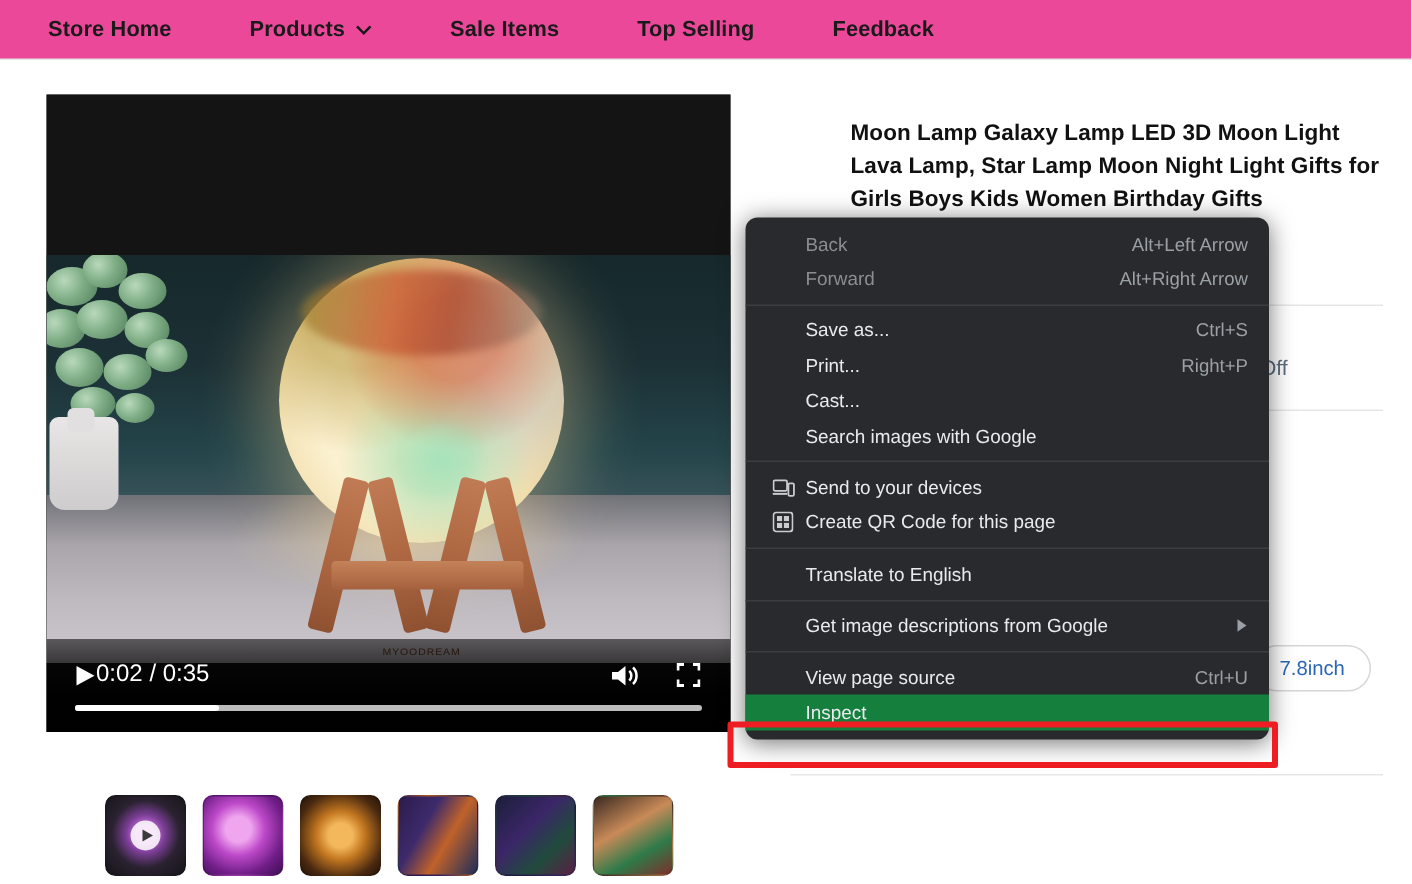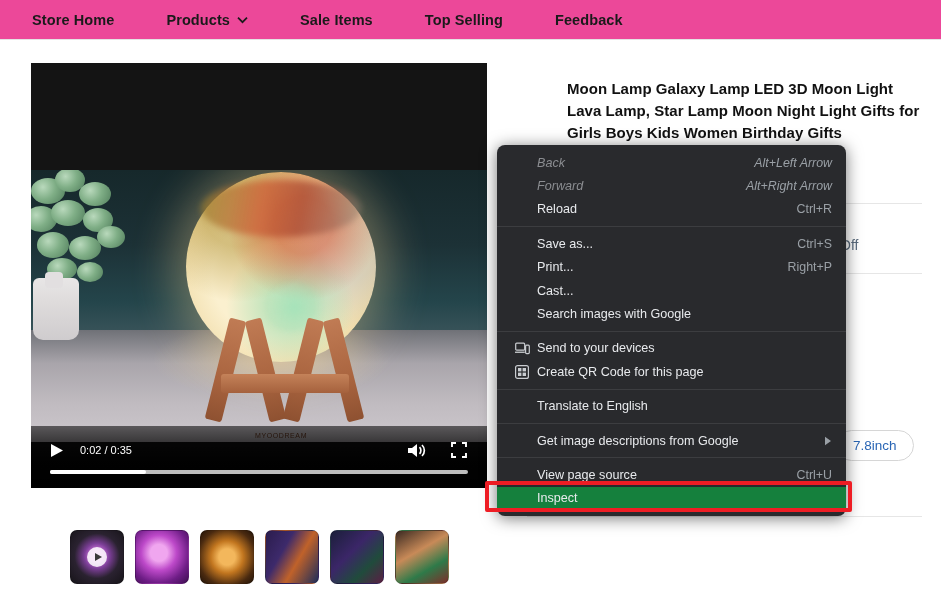--- a/index.html
+++ b/index.html
@@ -134,21 +134,21 @@
     position: absolute; left: 0; bottom: 0;
     width: 456px; height: 62px;
     background: linear-gradient(180deg, rgba(0,0,0,.55) 0%, rgba(0,0,0,.92) 55%, #000 100%);
   }
   .v-row {
     position:absolute; left:0; top:10px; width:456px; height:28px;
     display:flex; align-items:center;
   }
   .v-play { margin-left: 19px; cursor:pointer; display:flex; }
   .v-time {
-    margin-left: 16px; color:#fff; font-size:11px;
+    margin-left: 0; color:#fff; font-size:16px;
     font-family:"Liberation Sans", sans-serif; white-space:nowrap;
   }
   .v-spacer { flex:1; }
   .v-vol { margin-right: 24px; cursor:pointer; display:flex; }
   .v-full { margin-right: 20px; cursor:pointer; display:flex; }
   .v-progress {
     position:absolute; left:19px; bottom:14px; width:418px; height:4px;
     background:#bdbdbd; border-radius:2px; cursor:pointer;
   }
   .v-progress .fill { height:4px; background:#ffffff; border-radius:2px; }
@@ -224,21 +224,21 @@
     user-select:none;
   }
   .ctx-item {
     position:relative;
     height:23.4px;
     display:flex; align-items:center;
     padding:0 14px 0 14px;
     color:#e8eaed; font-size:12.6px;
     cursor:pointer;
   }
-  .ctx-item.disabled { color:#8b8d91; cursor:default;font-style:italic; }
+  .ctx-item.disabled { color:#8b8d91; cursor:default; }
   .ctx-item.highlight { background:#15803d; }
   .ctx-ico {
     width:22px; min-width:22px; margin-left:4px;
     display:flex; align-items:center;
   }
   .ctx-ico-pad { width:26px; min-width:26px; }
   .ctx-label { flex:1; white-space:nowrap; }
   .ctx-accel { color:#9aa0a6; font-size:12.4px; white-space:nowrap; margin-left:18px; }
   .ctx-arrow { margin-left:10px; display:flex; }
   .ctx-sep {
@@ -374,25 +374,20 @@
     <div class="ctx-item disabled">
       <span class="ctx-ico-pad"></span>
       <span class="ctx-label">Back</span>
       <span class="ctx-accel">Alt+Left Arrow</span>
     </div>
     <div class="ctx-item disabled">
       <span class="ctx-ico-pad"></span>
       <span class="ctx-label">Forward</span>
       <span class="ctx-accel">Alt+Right Arrow</span>
     </div>
-    <div class="ctx-item">
-      <span class="ctx-ico-pad"></span>
-      <span class="ctx-label">Reload</span>
-      <span class="ctx-accel">Ctrl+R</span>
-    </div>
     <div class="ctx-sep"></div>
     <div class="ctx-item">
       <span class="ctx-ico-pad"></span>
       <span class="ctx-label">Save as...</span>
       <span class="ctx-accel">Ctrl+S</span>
     </div>
     <div class="ctx-item">
       <span class="ctx-ico-pad"></span>
       <span class="ctx-label">Print...</span>
       <span class="ctx-accel">Right+P</span>

